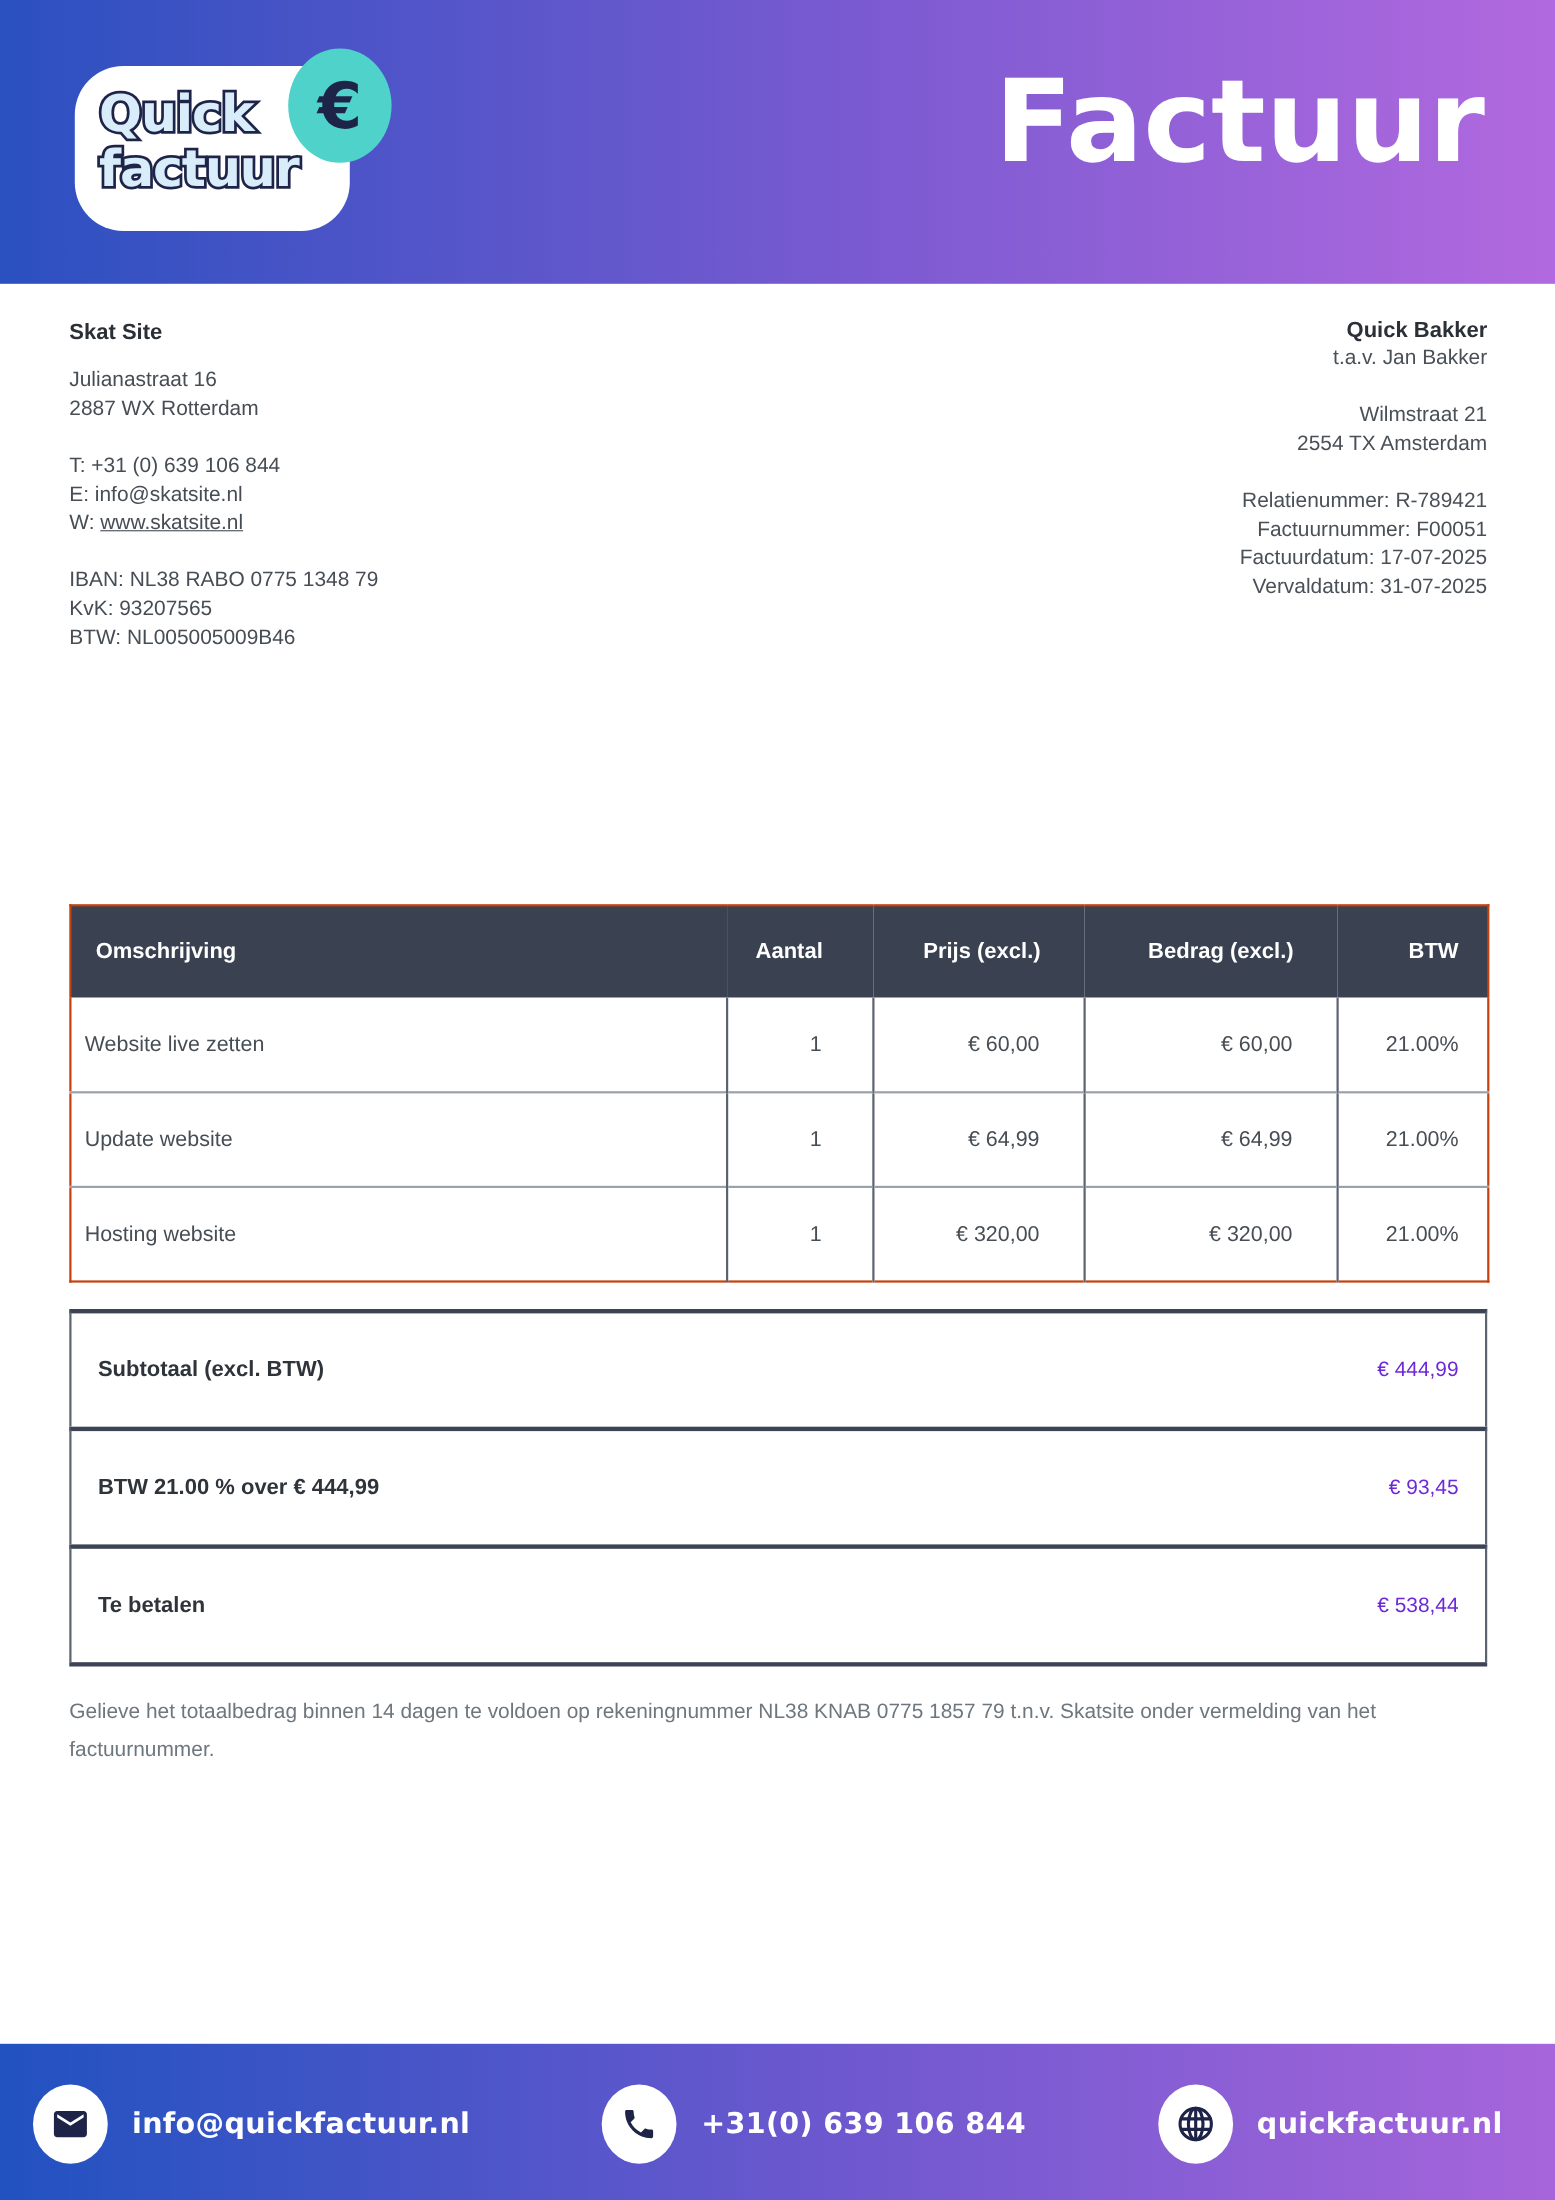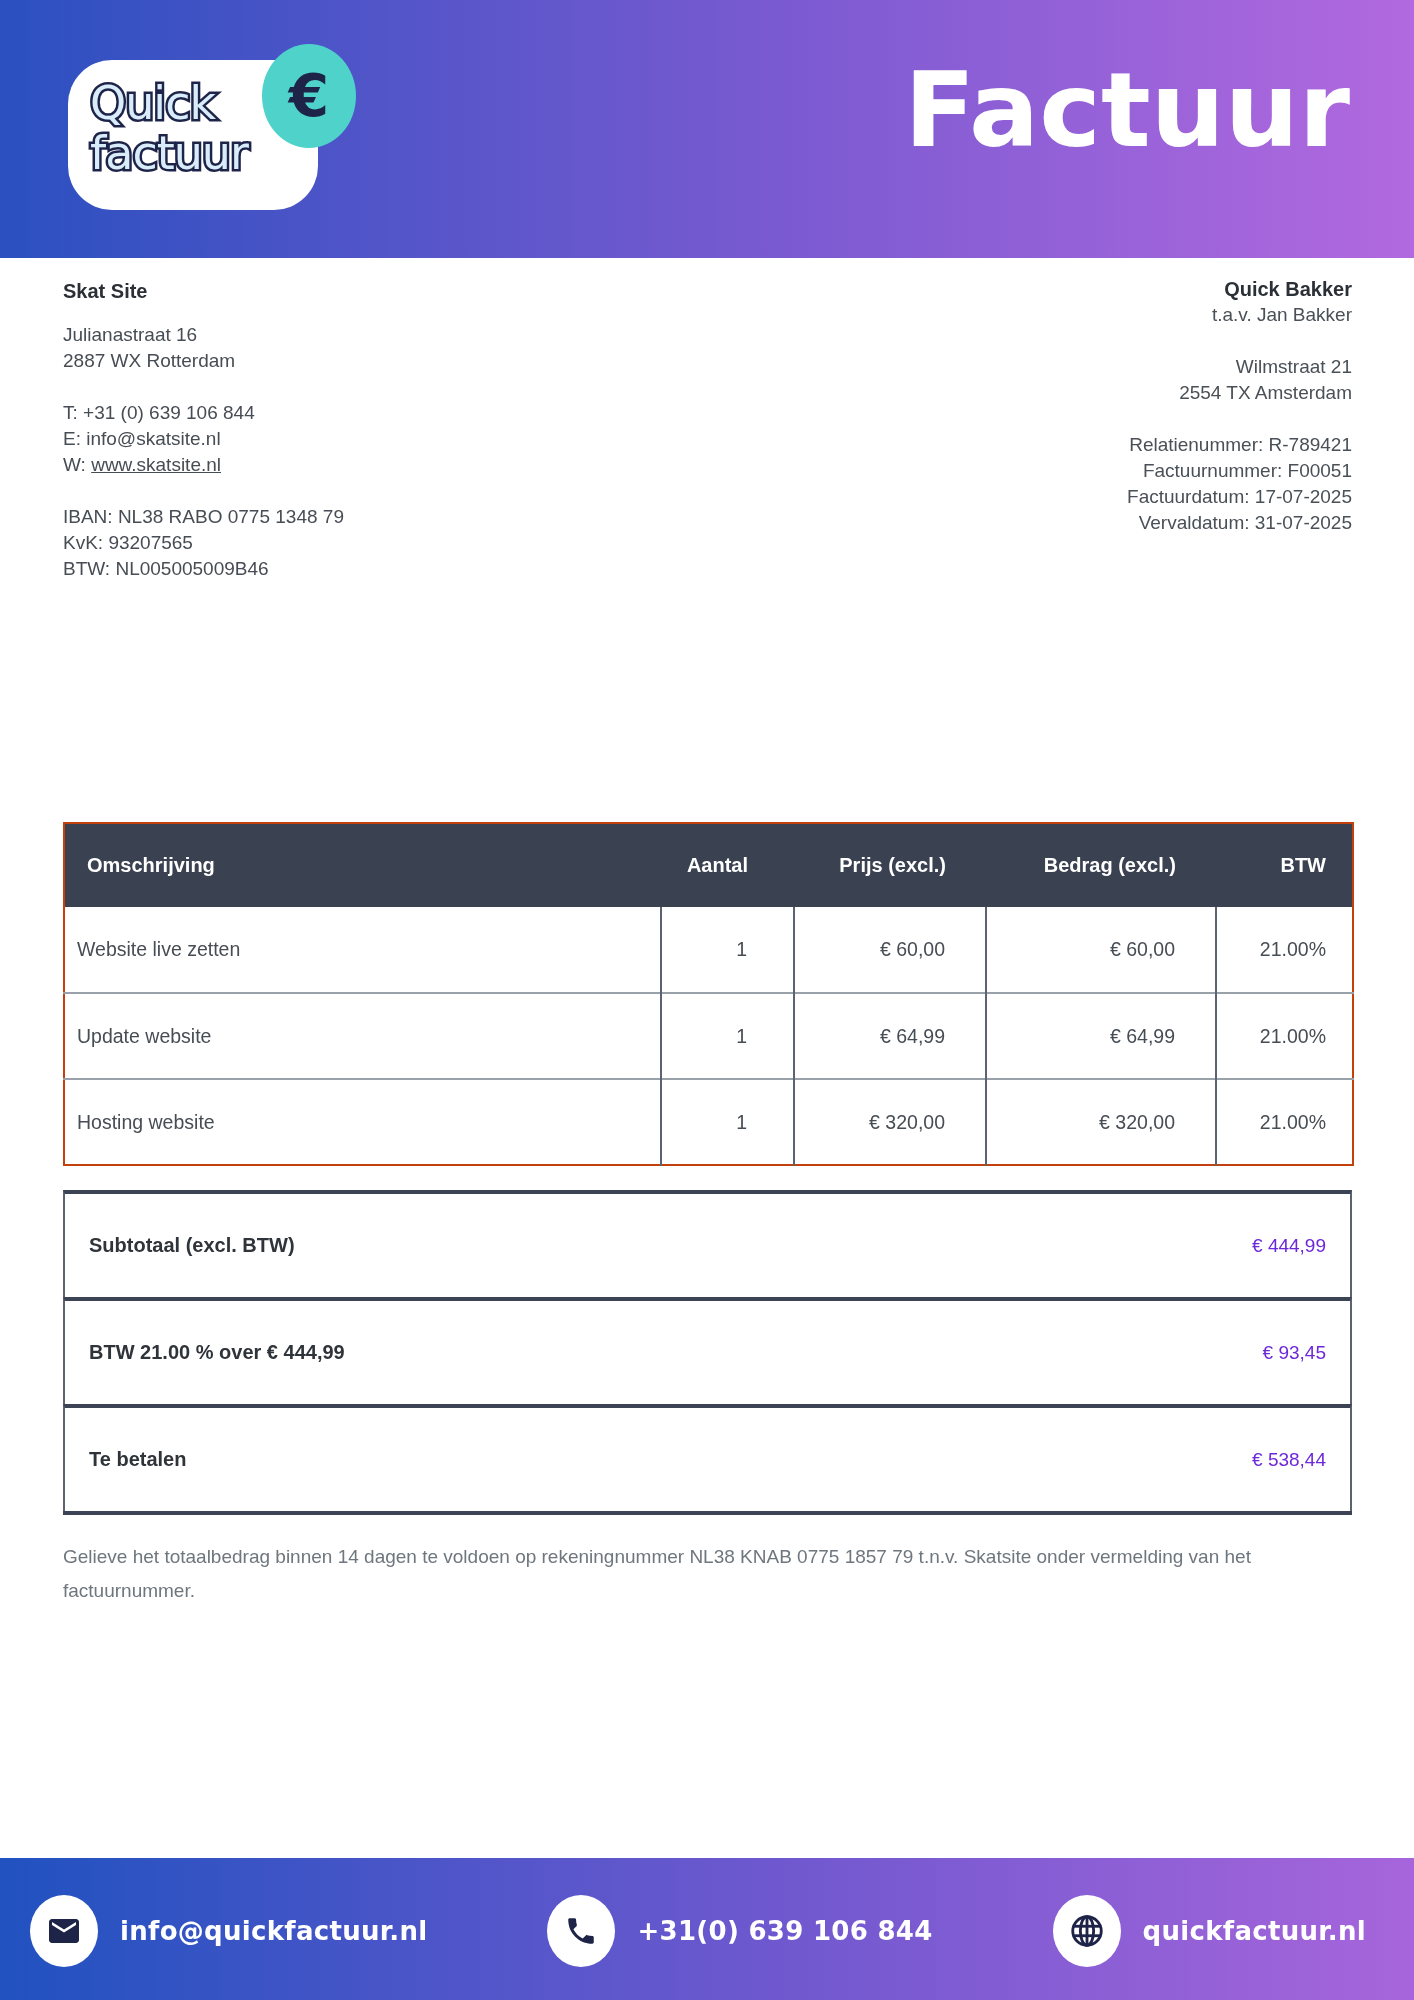--- a/index.html
+++ b/index.html
@@ -19,21 +19,21 @@
     position: absolute; top: 0; left: 0; width: 1414px; height: 258px;
     background: linear-gradient(90deg, #2b50c0 0%, #7a5ad1 55%, #b269df 100%);
   }
   .logo-box {
     position: absolute; left: 68px; top: 60px; width: 250px; height: 150px;
     background: #ffffff; border-radius: 44px;
   }
   .logo-words {
     position: absolute; left: 22px; top: 18px;
     font-family: "DejaVu Sans", sans-serif;
-    font-weight: 400; font-size: 46px; line-height: 50px; letter-spacing: -1px;
+    font-weight: 700; font-size: 46px; line-height: 50px; letter-spacing: -1px;
     color: #d8ecfa;
     -webkit-text-stroke: 5px #1e2348;
     paint-order: stroke fill;
   }
   .euro-circle {
     position: absolute; left: 262px; top: 44px; width: 94px; height: 104px;
     background: #4fd2ca; border-radius: 50%;
     display: flex; align-items: center; justify-content: center;
     font-family: "DejaVu Sans", sans-serif;
     font-weight: 800; font-size: 58px; color: #1e2348;
@@ -43,21 +43,21 @@
     font-family: "DejaVu Sans", sans-serif;
     font-weight: 800; font-size: 104px; line-height: 1; color: #ffffff;
   }
 
   
   .sender-block {
     position: absolute; left: 63px; top: 278px;
     font-size: 19px; line-height: 26px; color: #474d54;
   }
   .sender-block .name, .recipient-block .name {
-    font-weight: bold; font-size: 20px; color: #2b3036;
+    font-weight: bold; font-size: 20px; color: #2b3036; margin-top: 11px;
   }
   .block-gap-sm { height: 18px; }
   .block-gap { height: 26px; }
   .recipient-block {
     position: absolute; right: 62px; top: 276px; text-align: right;
     font-size: 19px; line-height: 26px; color: #4a5057;
   }
   .link { text-decoration: underline; cursor: pointer; }
 
   

